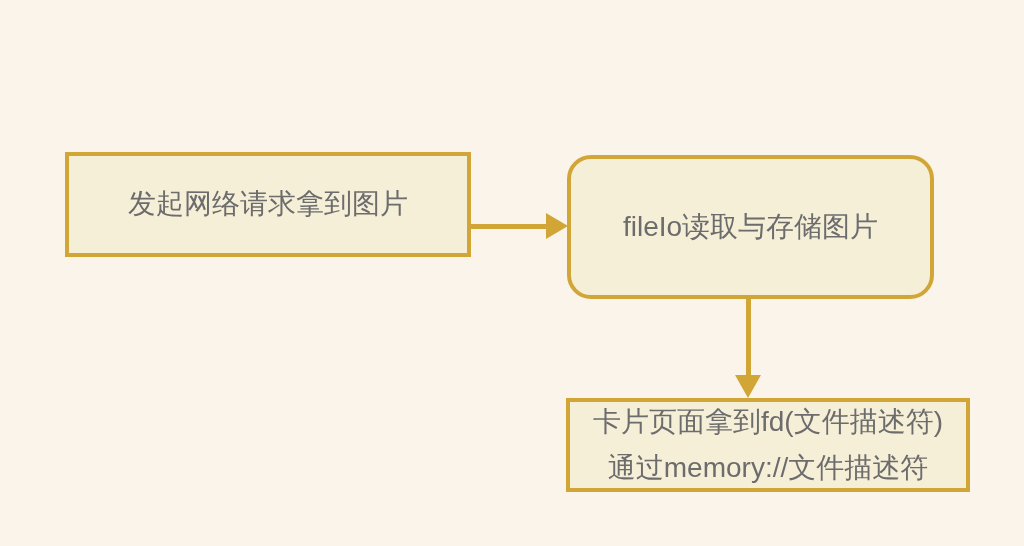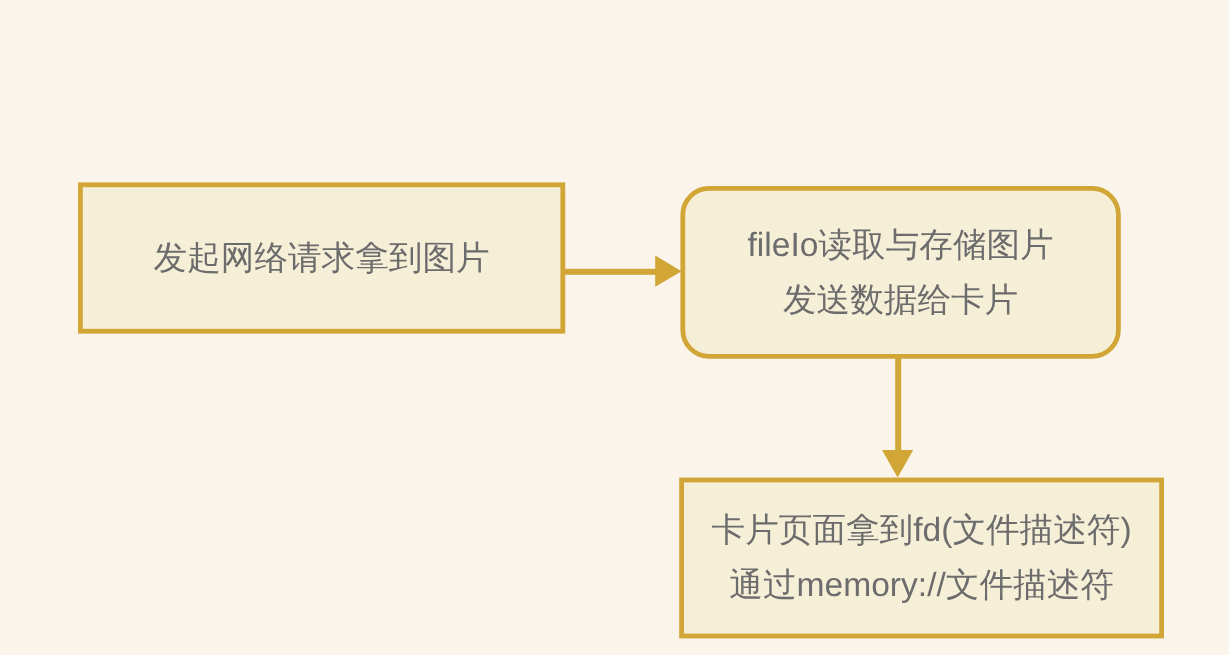--- a/index.html
+++ b/index.html
@@ -22,23 +22,23 @@
     display: flex;
     flex-direction: column;
     justify-content: center;
     align-items: center;
     row-gap: 15px;
     color: #6c6c6c;
     font-size: 28px;
     text-align: center;
     line-height: 1.1;
   }
-  .node-request { left: 65px;  top: 152px; width: 406px; height: 126px; }
+  .node-request { left: 65px;  top: 152px; width: 406px; height: 105px; }
   .node-fileio  { left: 567px; top: 155px; width: 367px; height: 144px; border-radius: 24px; }
-  .node-card    { left: 566px; top: 398px; width: 404px; height: 134px; align-items: center; }
+  .node-card    { left: 566px; top: 398px; width: 404px; height: 94px; align-items: center; }
 
   .arrow { position: absolute; }
   
   .arrow-h-line {
     position: absolute;
     left: 470px; top: 224px;
     width: 80px; height: 5px;
     background: #d1a636;
   }
   .arrow-h-head {
@@ -69,21 +69,20 @@
 <body>
 
 <div class="canvas">
 
   <div class="node node-request">
     <div class="node-line">发起网络请求拿到图片</div>
   </div>
 
   <div class="node node-fileio">
     <div class="node-line">fileIo读取与存储图片</div>
-    <div class="node-line">发送数据给卡片</div>
   </div>
 
   <div class="node node-card">
     <div class="node-line">卡片页面拿到fd(文件描述符)</div>
     <div class="node-line">通过memory://文件描述符</div>
   </div>
 
   <div class="arrow">
     <div class="arrow-h-line"></div>
     <div class="arrow-h-head"></div>

